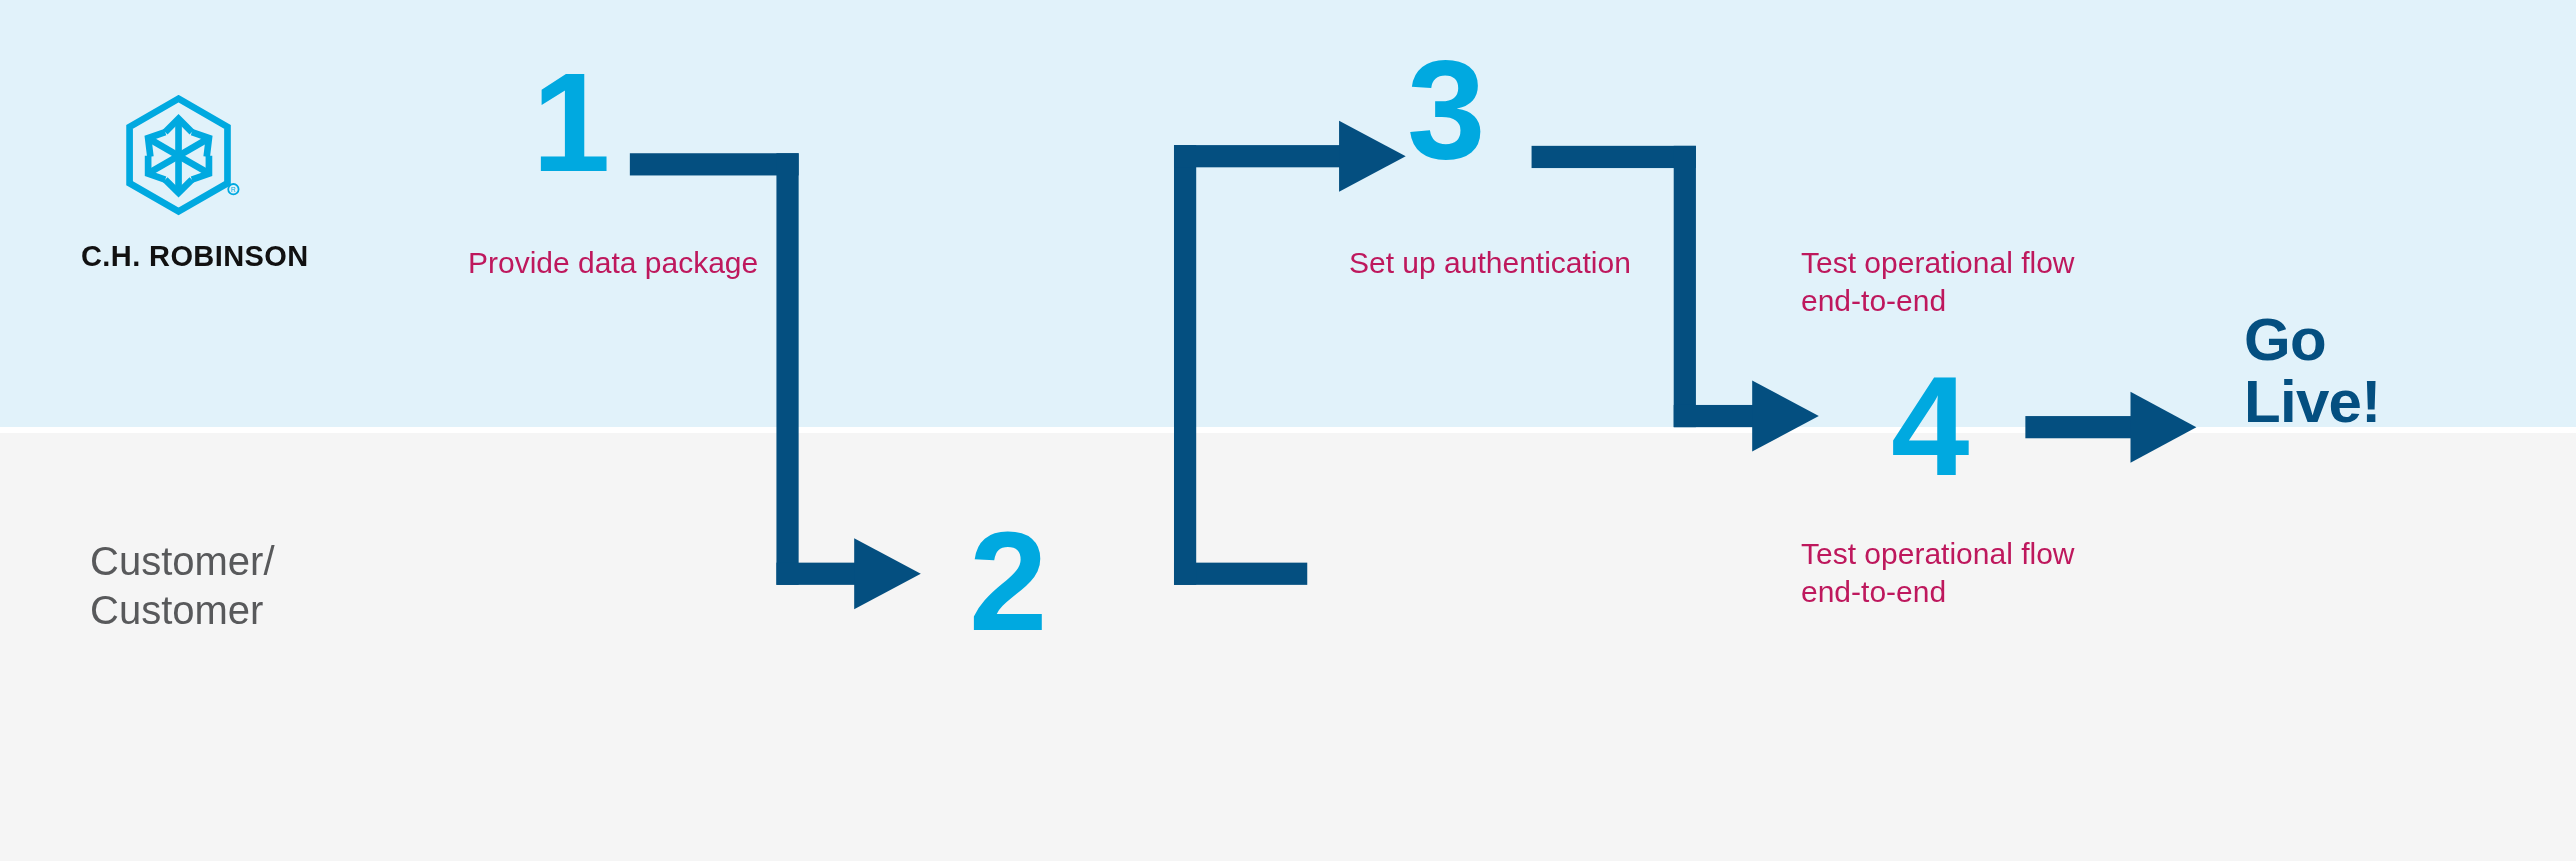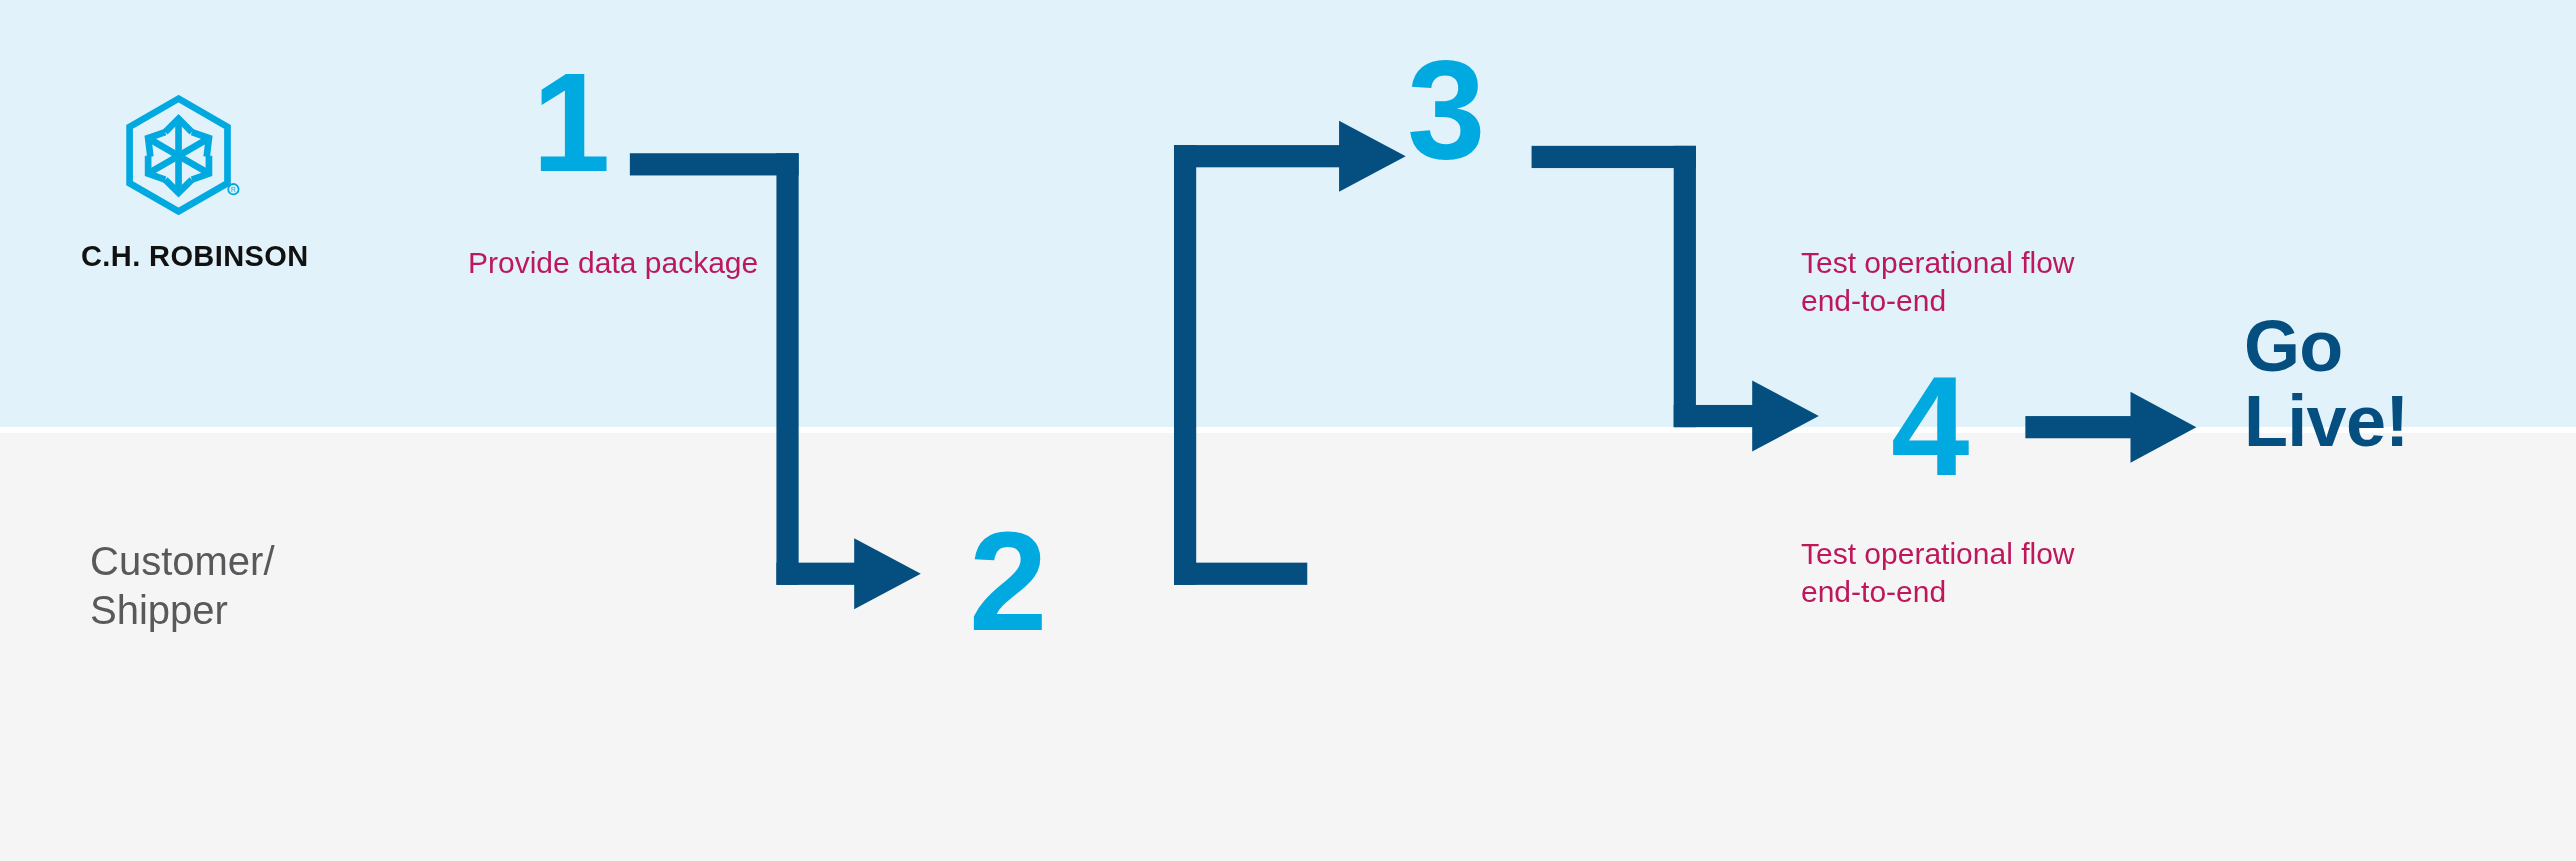--- a/index.html
+++ b/index.html
@@ -53,21 +53,21 @@
   }
   #cap-1 { left:468px;  top:244px; width:296px; }
   #cap-2 { left:880px; top:634px; width:318px; }
   #cap-3 { left:1349px; top:244px; width:318px; }
   #cap-4 { left:1801px; top:244px; width:311px; }
   #cap-5 { left:1801px; top:535px; width:311px; }
 
   
   #go-live {
     position:absolute; left:2244px; top:309px; width:311px;
-    color:#044f80; font-weight:bold; font-size:72px; line-height:1.04;
+    color:#044f80; font-weight:bold; font-size:60px; line-height:1.04;
     letter-spacing:-0.7px;
   }
 
   
   #connectors { position:absolute; left:0; top:0; width:2576px; height:861px; }
 </style>
 </head>
 <body>
 
 <div id="canvas">
@@ -104,21 +104,21 @@
       <g>
         <circle cx="150" cy="127" r="7" fill="none" stroke="#00a9e0" stroke-width="2.4"></circle>
         <text x="150" y="131" font-size="9" fill="#00a9e0" text-anchor="middle" font-family="Liberation Sans, sans-serif">R</text>
       </g>
     </svg>
     <div id="logo-word">C.H. ROBINSON</div>
   </div>
 
   <div id="lane-label">
     <div>Customer/</div>
-    <div>Shipper</div>
+    <div>Customer</div>
   </div>
 
   <svg id="connectors" viewBox="0 0 3478 1163">
 
     <g fill="#044f80">
       <rect x="850" y="207" width="228" height="30"></rect>
       <rect x="1048" y="207" width="30" height="583"></rect>
       <rect x="1048" y="760" width="112" height="30"></rect>
       <polygon points="1153,727 1243,775 1153,823"></polygon>
     </g>
@@ -142,20 +142,21 @@
       <polygon points="2877,529 2966,577 2877,625"></polygon>
     </g>
   </svg>
 
   <div class="step-num" id="num-1">1</div>
   <div class="step-num" id="num-2">2</div>
   <div class="step-num" id="num-3">3</div>
   <div class="step-num" id="num-4">4</div>
 
   <div class="caption" id="cap-1">Provide data package</div>
+  <div class="caption" id="cap-3">Set up authentication</div>
   <div class="caption" id="cap-4">Test operational flow end-to-end</div>
   <div class="caption" id="cap-5">Test operational flow end-to-end</div>
 
   <div id="go-live">
     <div>Go</div>
     <div>Live!</div>
   </div>
 
 </div>
 

